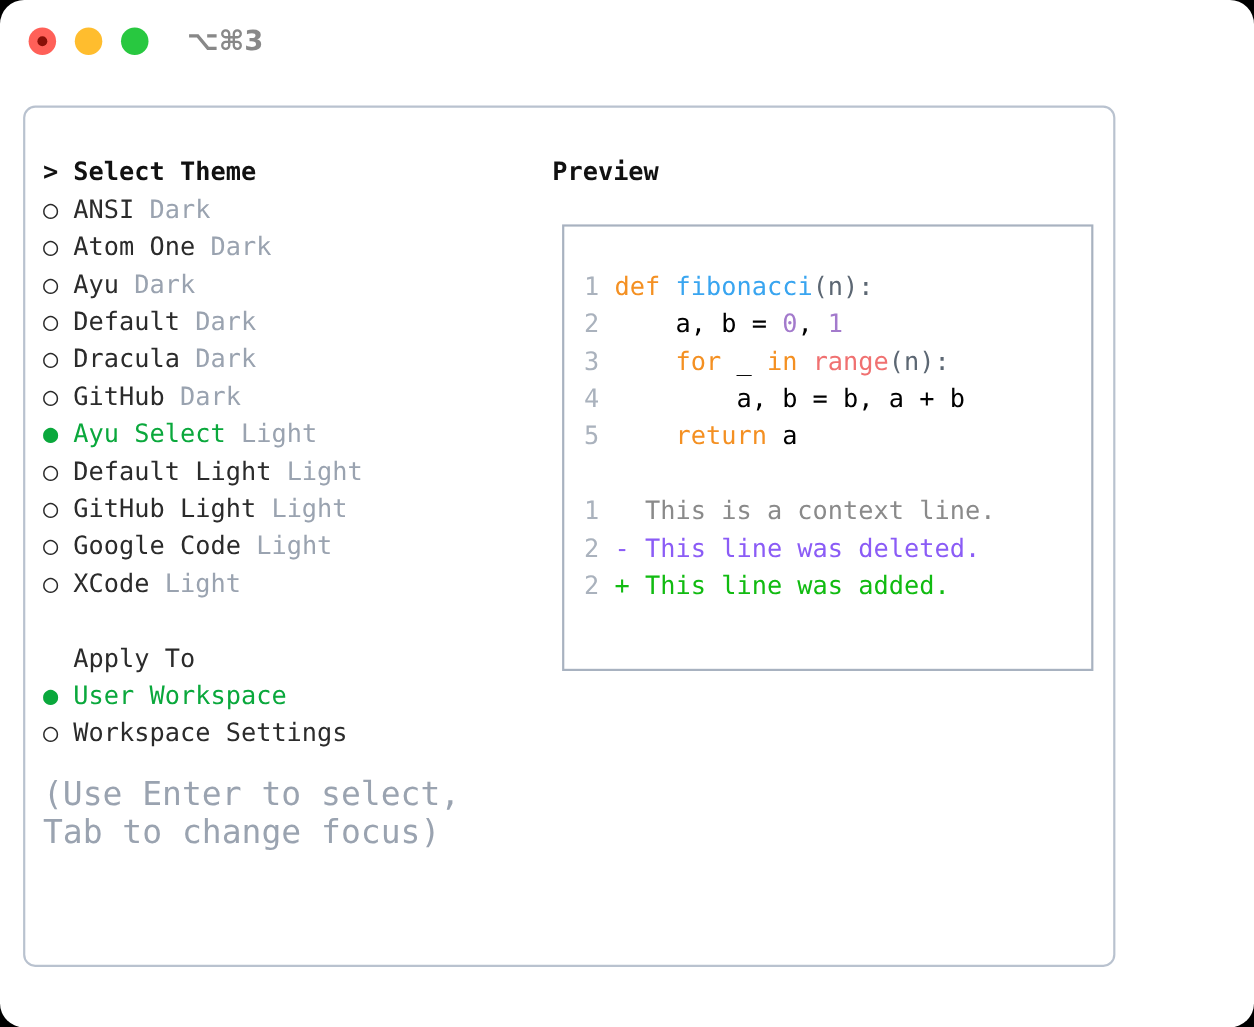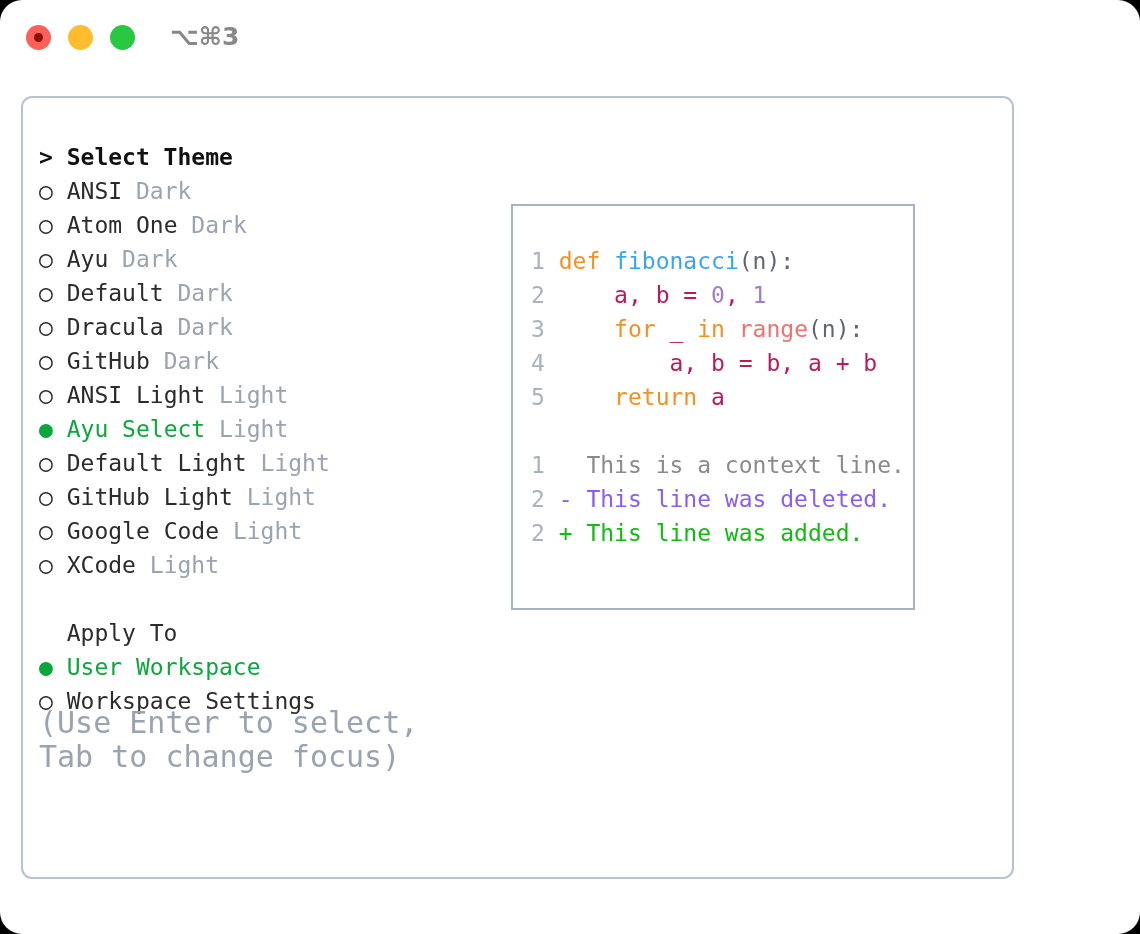--- a/index.html
+++ b/index.html
@@ -114,39 +114,39 @@
   }
   #preview-title {
     font-size: 23px;
     font-weight: bold;
     color: #111111;
     line-height: 34px;
   }
   #preview-box {
     position: absolute;
     left: 488px; top: 106px;
-    width: 404px;
+    width: 483px;
     height: 406px;
     border: 2px solid #a8b2c0;
     background: #ffffff;
   }
   #code {
     position: absolute;
     left: 18px; top: 38px;
     font-size: 23px;
     line-height: 34px;
     white-space: pre;
   }
   .cline { height: 34px; white-space: pre; }
   .lnum { color: #aab2bd; }
   .kw      { color: #f49022; }
   .fn      { color: #39a5f0; }
   .builtin { color: #f07171; }
   .num     { color: #a37acc; }
-  .plain   { color: #be185d; margin-top: 17px; }
+  .plain   { color: #000000; margin-top: 17px; }
   .punct   { color: #5c6773; }
   .ctx     { color: #8a8a8a; }
   .del     { color: #8b5cf6; }
   .add     { color: #11bb11; }
 </style>
 </head>
 <body>
 
 <div id="window">
 
@@ -165,39 +165,41 @@
 
       <div class="row section-head">&gt; Select Theme</div>
 
       <div id="theme-list">
           <div class="row"><span class="marker">○ </span><span>ANSI</span> <span class="variant">Dark</span></div>
           <div class="row"><span class="marker">○ </span><span>Atom One</span> <span class="variant">Dark</span></div>
           <div class="row"><span class="marker">○ </span><span>Ayu</span> <span class="variant">Dark</span></div>
           <div class="row"><span class="marker">○ </span><span>Default</span> <span class="variant">Dark</span></div>
           <div class="row"><span class="marker">○ </span><span>Dracula</span> <span class="variant">Dark</span></div>
           <div class="row"><span class="marker">○ </span><span>GitHub</span> <span class="variant">Dark</span></div>
-          <div class="row"><span class="marker">○ </span><span>ANSI Light</span> <span class="variant">Light</span></div>
           <div class="row selected"><span class="marker">● </span><span>Ayu Select</span> <span class="variant">Light</span></div>
           <div class="row"><span class="marker">○ </span><span>Default Light</span> <span class="variant">Light</span></div>
           <div class="row"><span class="marker">○ </span><span>GitHub Light</span> <span class="variant">Light</span></div>
           <div class="row"><span class="marker">○ </span><span>Google Code</span> <span class="variant">Light</span></div>
           <div class="row"><span class="marker">○ </span><span>XCode</span> <span class="variant">Light</span></div>
         </div>
 
       <div class="spacer-row"></div>
 
       <div class="row">  Apply To</div>
 
       <div id="apply-list">
           <div class="row selected"><span class="marker">● </span><span>User Workspace</span></div>
           <div class="row"><span class="marker">○ </span><span>Workspace Settings</span></div>
         </div>
     </div>
 
     <div id="hint">(Use Enter to select, Tab to change focus)</div>
 
+    <div id="right-pane">
+      <div id="preview-title">Preview</div>
+    </div>
 
     <div id="preview-box">
       <div id="code"><div class="cline"><span class="lnum">1</span><span class="plain"> </span><span class="kw">def</span><span class="plain"> </span><span class="fn">fibonacci</span><span class="punct">(n):</span></div><div class="cline"><span class="lnum">2</span><span class="plain">     a, b = </span><span class="num">0</span><span class="plain">, </span><span class="num">1</span></div><div class="cline"><span class="lnum">3</span><span class="plain">     </span><span class="kw">for</span><span class="plain"> _ </span><span class="kw">in</span><span class="plain"> </span><span class="builtin">range</span><span class="punct">(n):</span></div><div class="cline"><span class="lnum">4</span><span class="plain">         a, b = b, a + b</span></div><div class="cline"><span class="lnum">5</span><span class="plain">     </span><span class="kw">return</span><span class="plain"> a</span></div><div class="cline"><span class="lnum"></span></div><div class="cline"><span class="lnum">1</span><span class="ctx">   This is a context line.</span></div><div class="cline"><span class="lnum">2</span><span class="del"> - This line was deleted.</span></div><div class="cline"><span class="lnum">2</span><span class="add"> + This line was added.</span></div></div>
     </div>
 
   </div>
 </div>
 
 </body></html>

